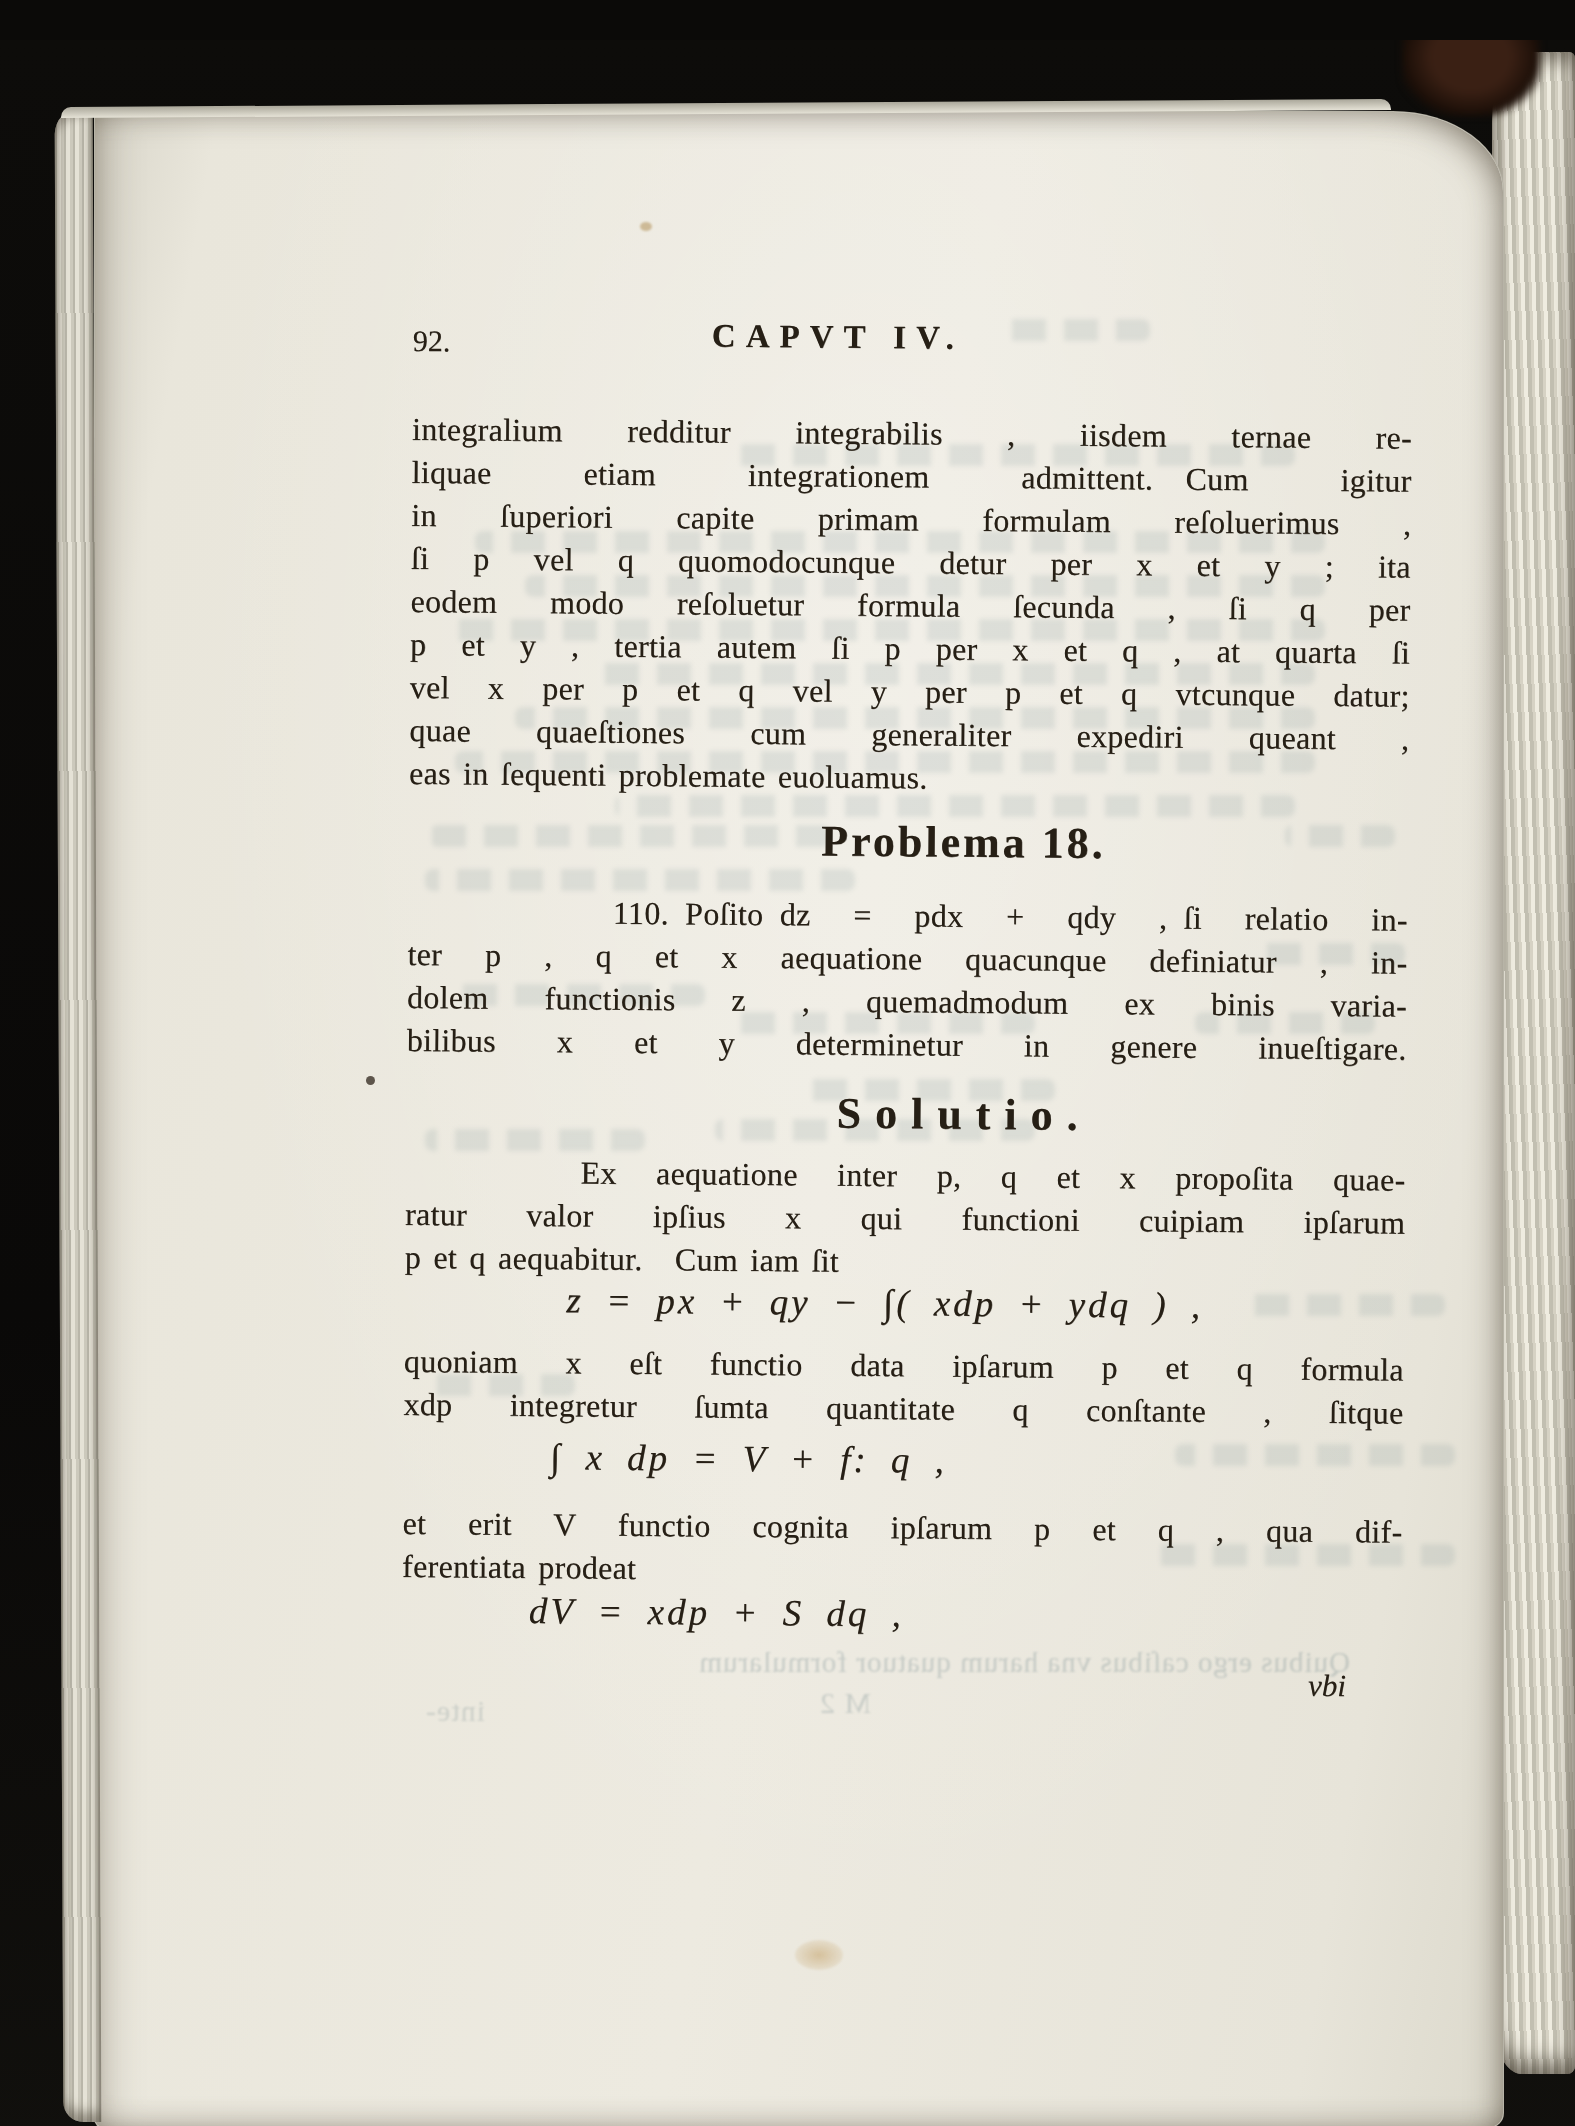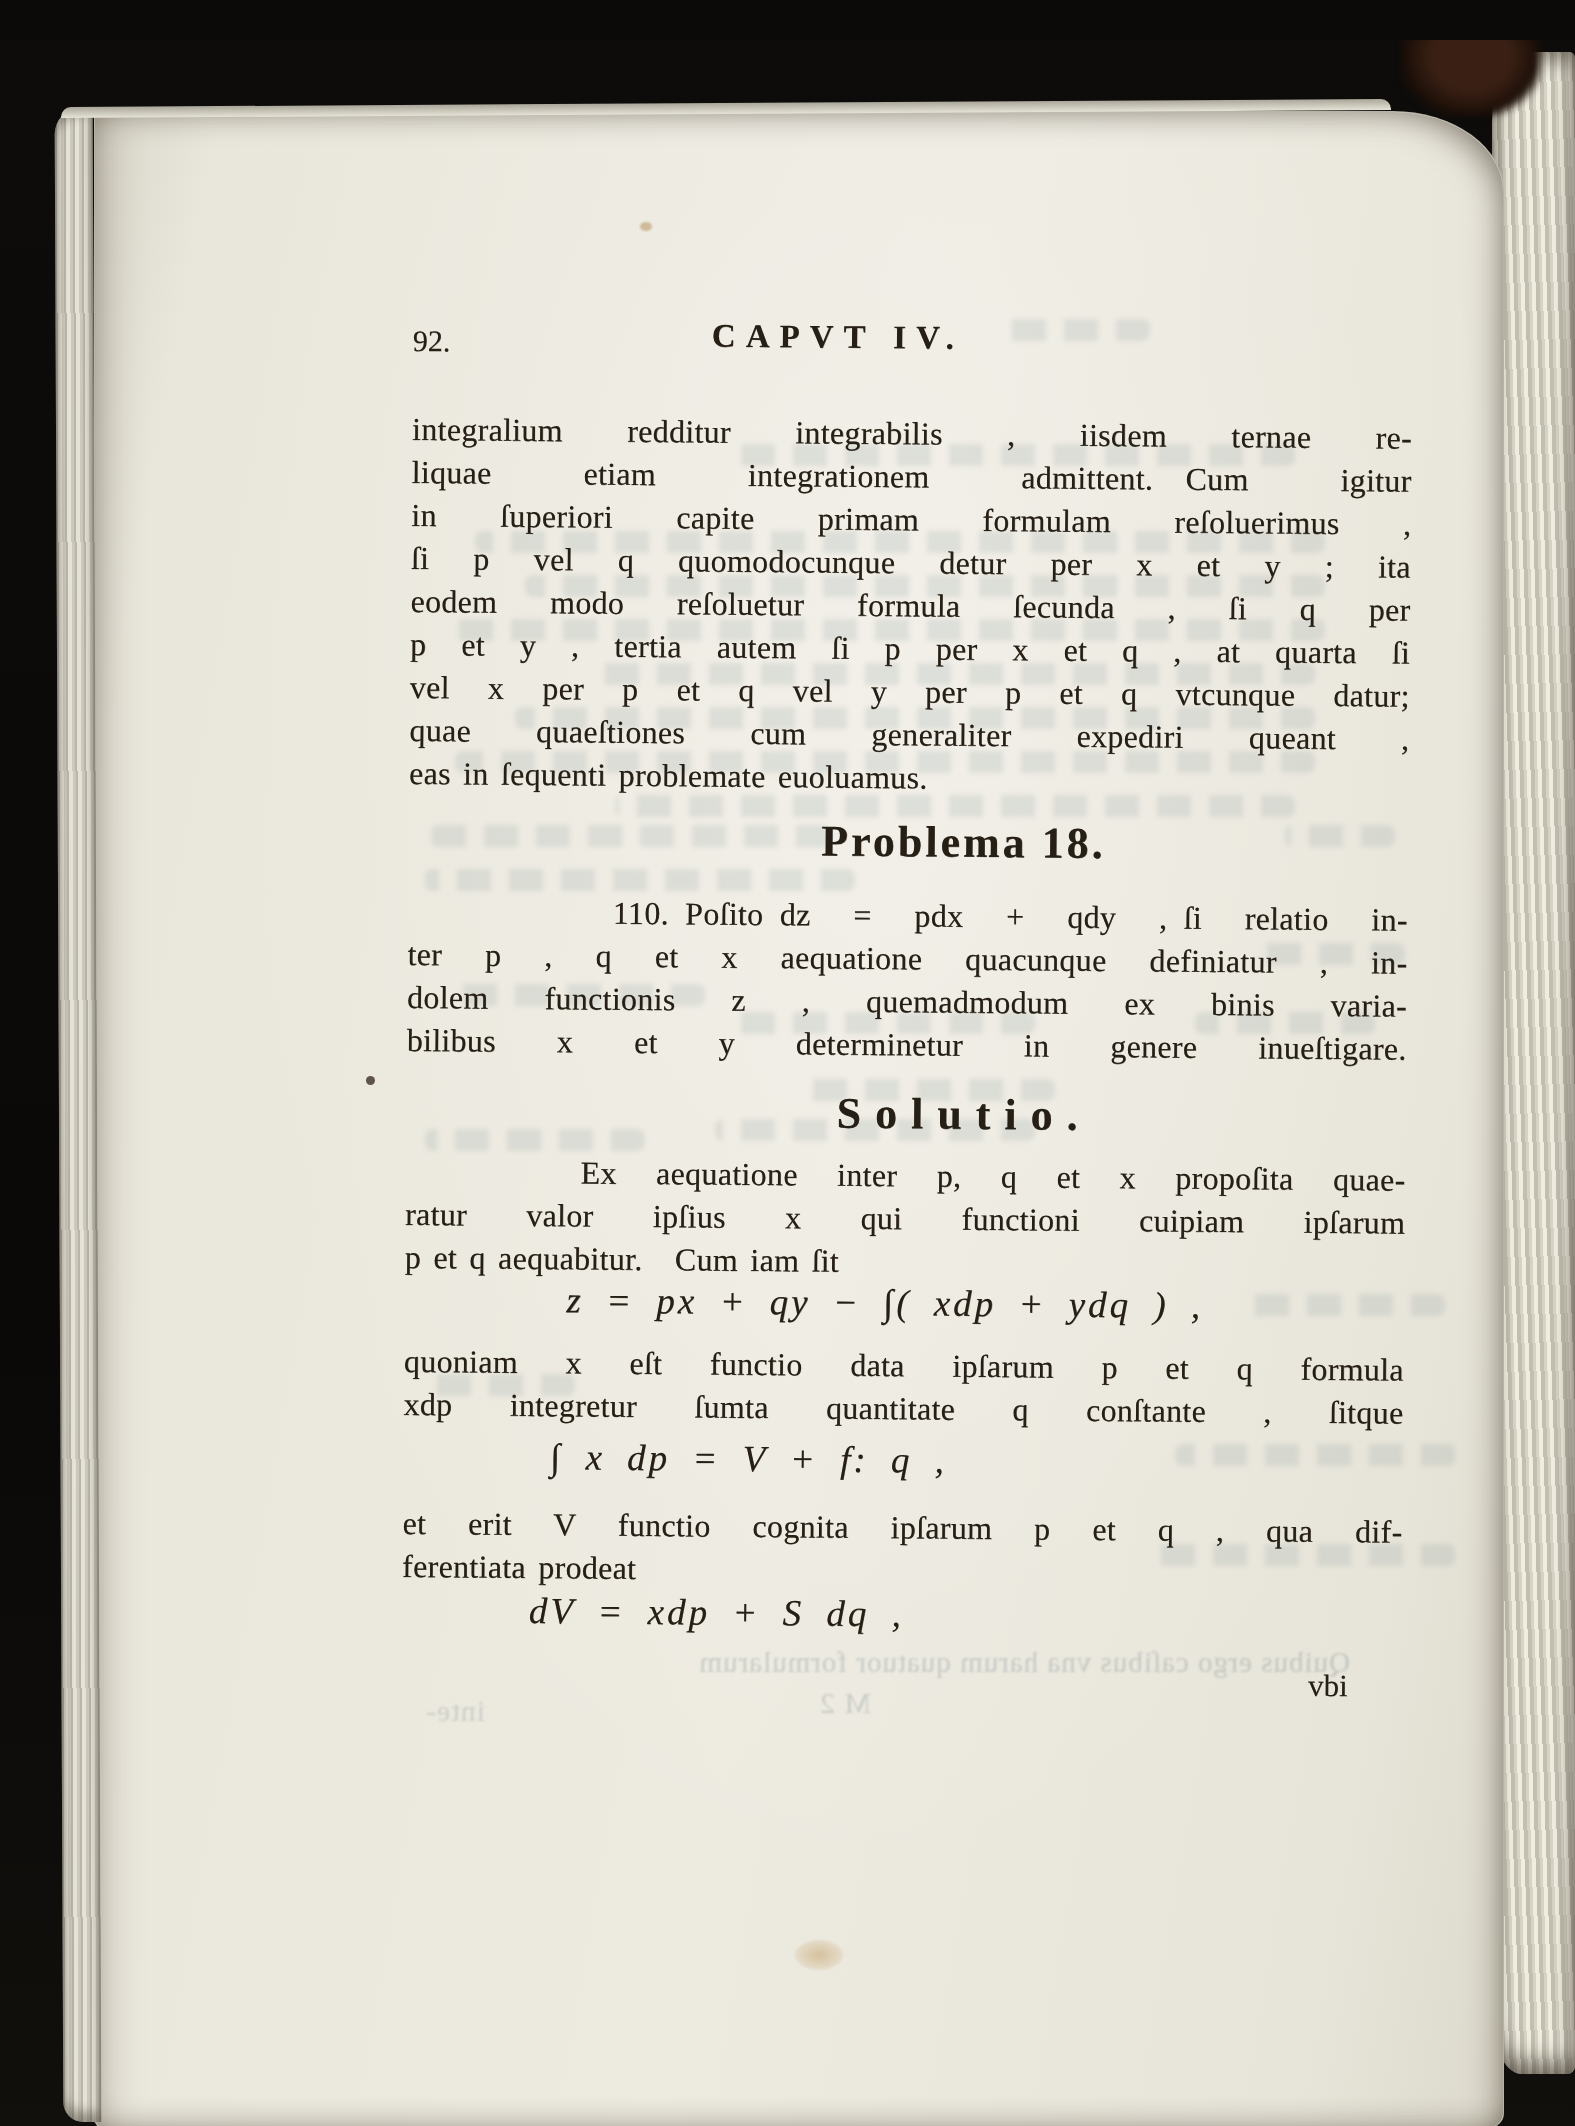--- a/index.html
+++ b/index.html
@@ -84,21 +84,21 @@
   }
   .t-problema{top:700px;letter-spacing:3px;transform:translateX(55px);}
   .t-solutio{top:972px;letter-spacing:14px;transform:translateX(58px);}
   .formula{
     position:absolute;left:318px;width:1000px;font-style:italic;font-size:37px;
     letter-spacing:3px;word-spacing:10px;white-space:pre;
   }
   .f-z{top:1165px;padding-left:162px;}
   .f-int{top:1322px;padding-left:147px;}
   .f-dv{top:1476px;padding-left:127px;}
-  .catchword{position:absolute;left:1225px;top:1548px;font-size:31px;}
+  .catchword{position:absolute;left:1225px;top:1548px;font-size:31px;font-style:italic;}
   .ghost-long{left:325px;top:1534px;width:930px;font-size:29px;opacity:.55;}
   .ghost-m2{left:724px;top:1574px;opacity:.5;}
   .ghost-inte{left:330px;top:1582px;opacity:.45;}
   .stain{position:absolute;border-radius:50%;pointer-events:none;}
   .stain-1{left:700px;top:1828px;width:48px;height:30px;background:radial-gradient(#c3a066,rgba(195,160,102,0));opacity:.55;filter:blur(1px);}
   .stain-2{left:271px;top:964px;width:9px;height:9px;background:#3a3026;opacity:.8;}
   .stain-3{left:545px;top:110px;width:12px;height:9px;background:#b89a66;opacity:.6;filter:blur(1px);}
 </style>
 </head>
 <body>

